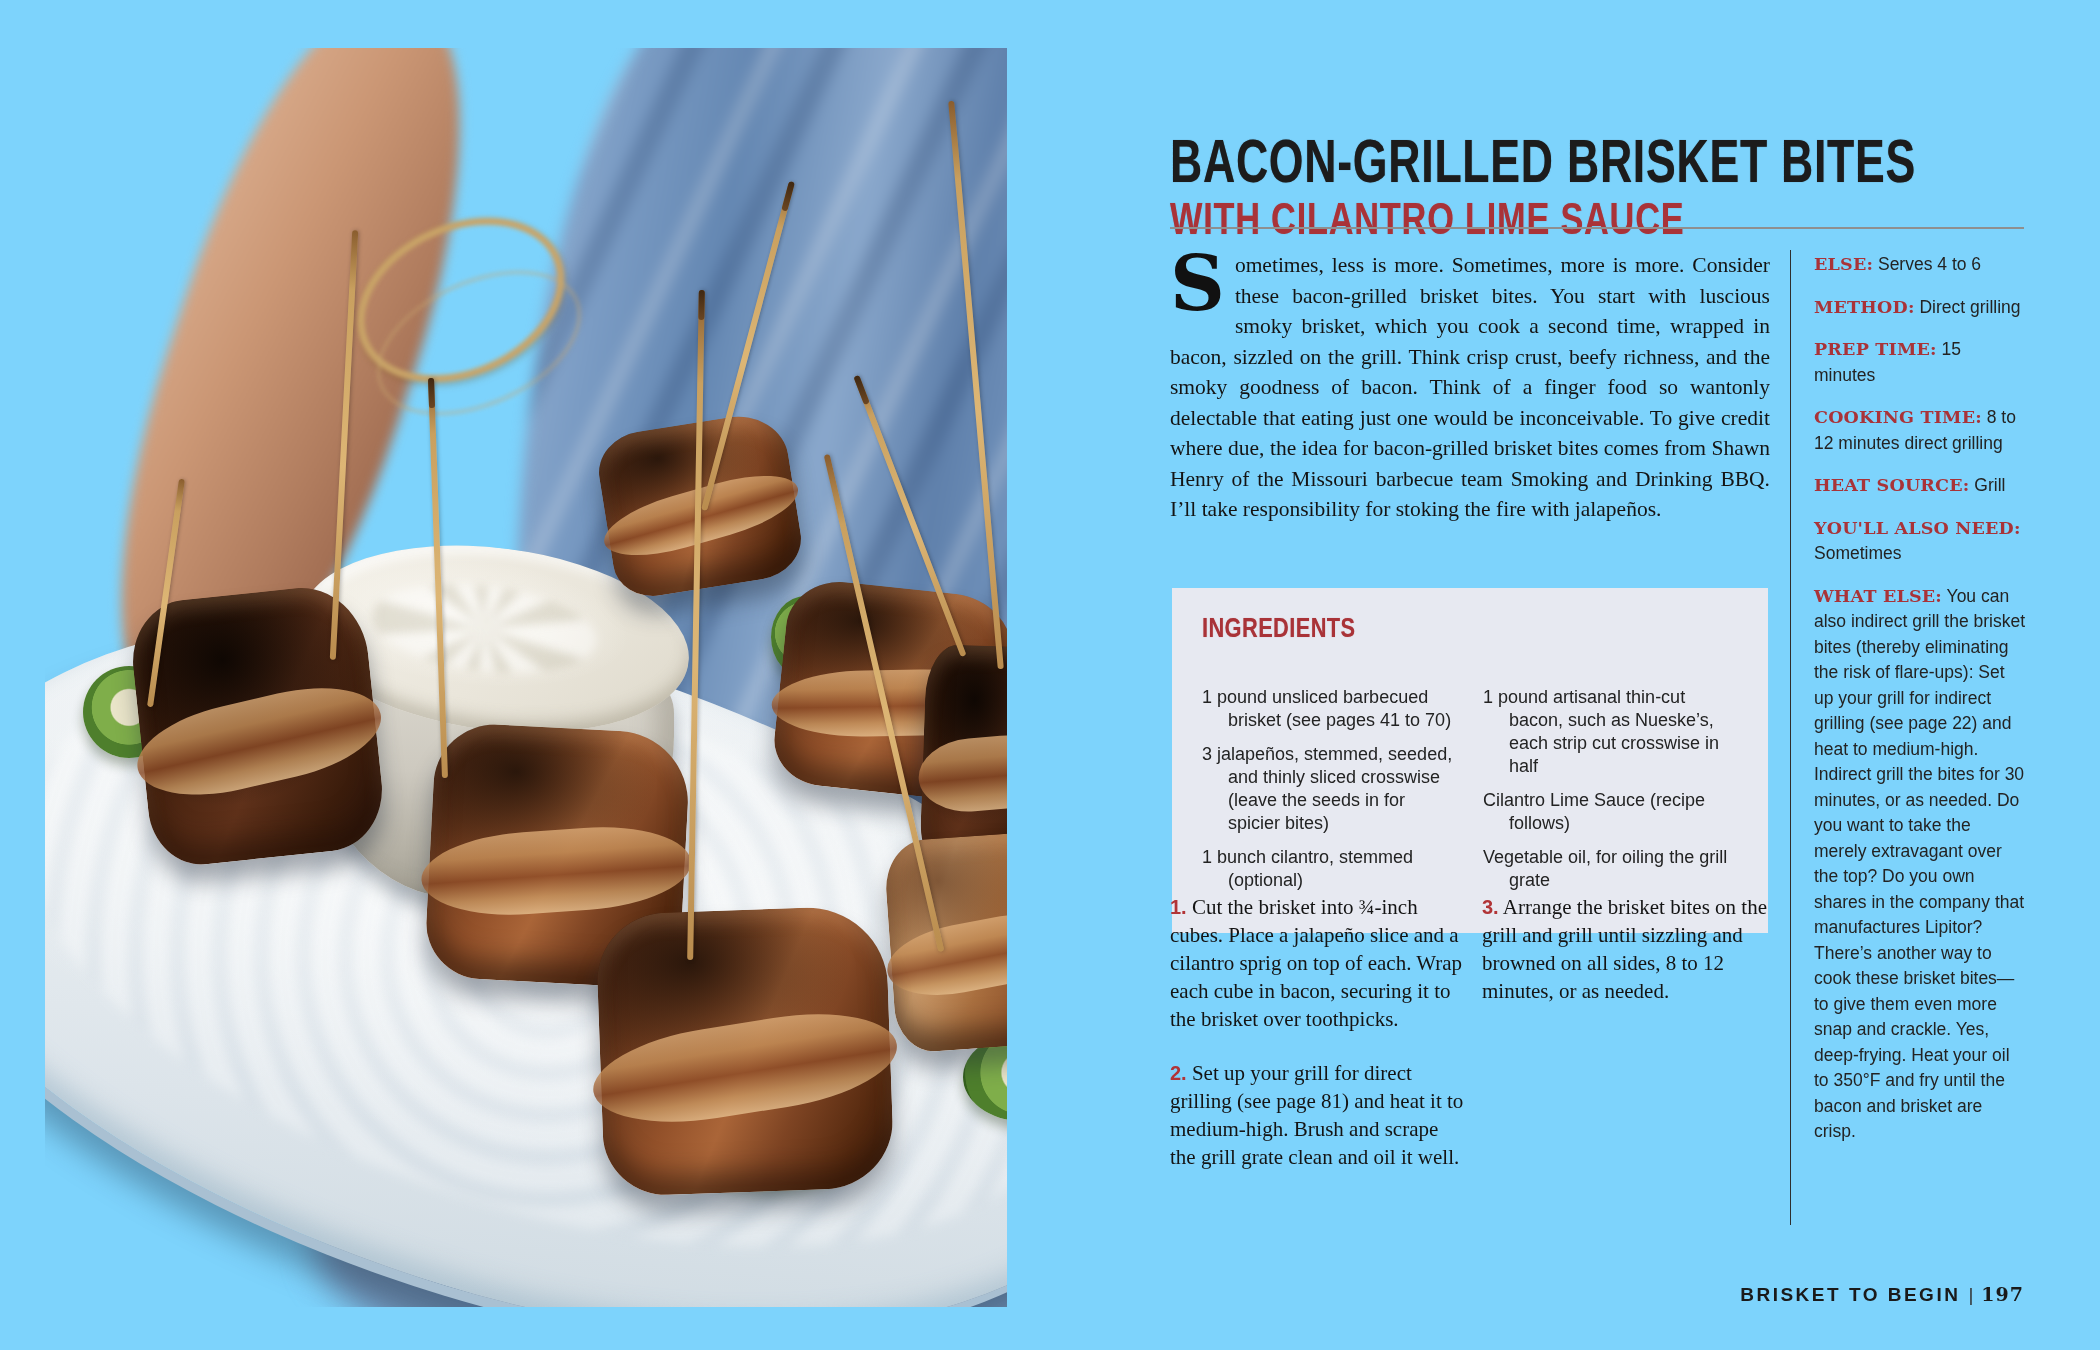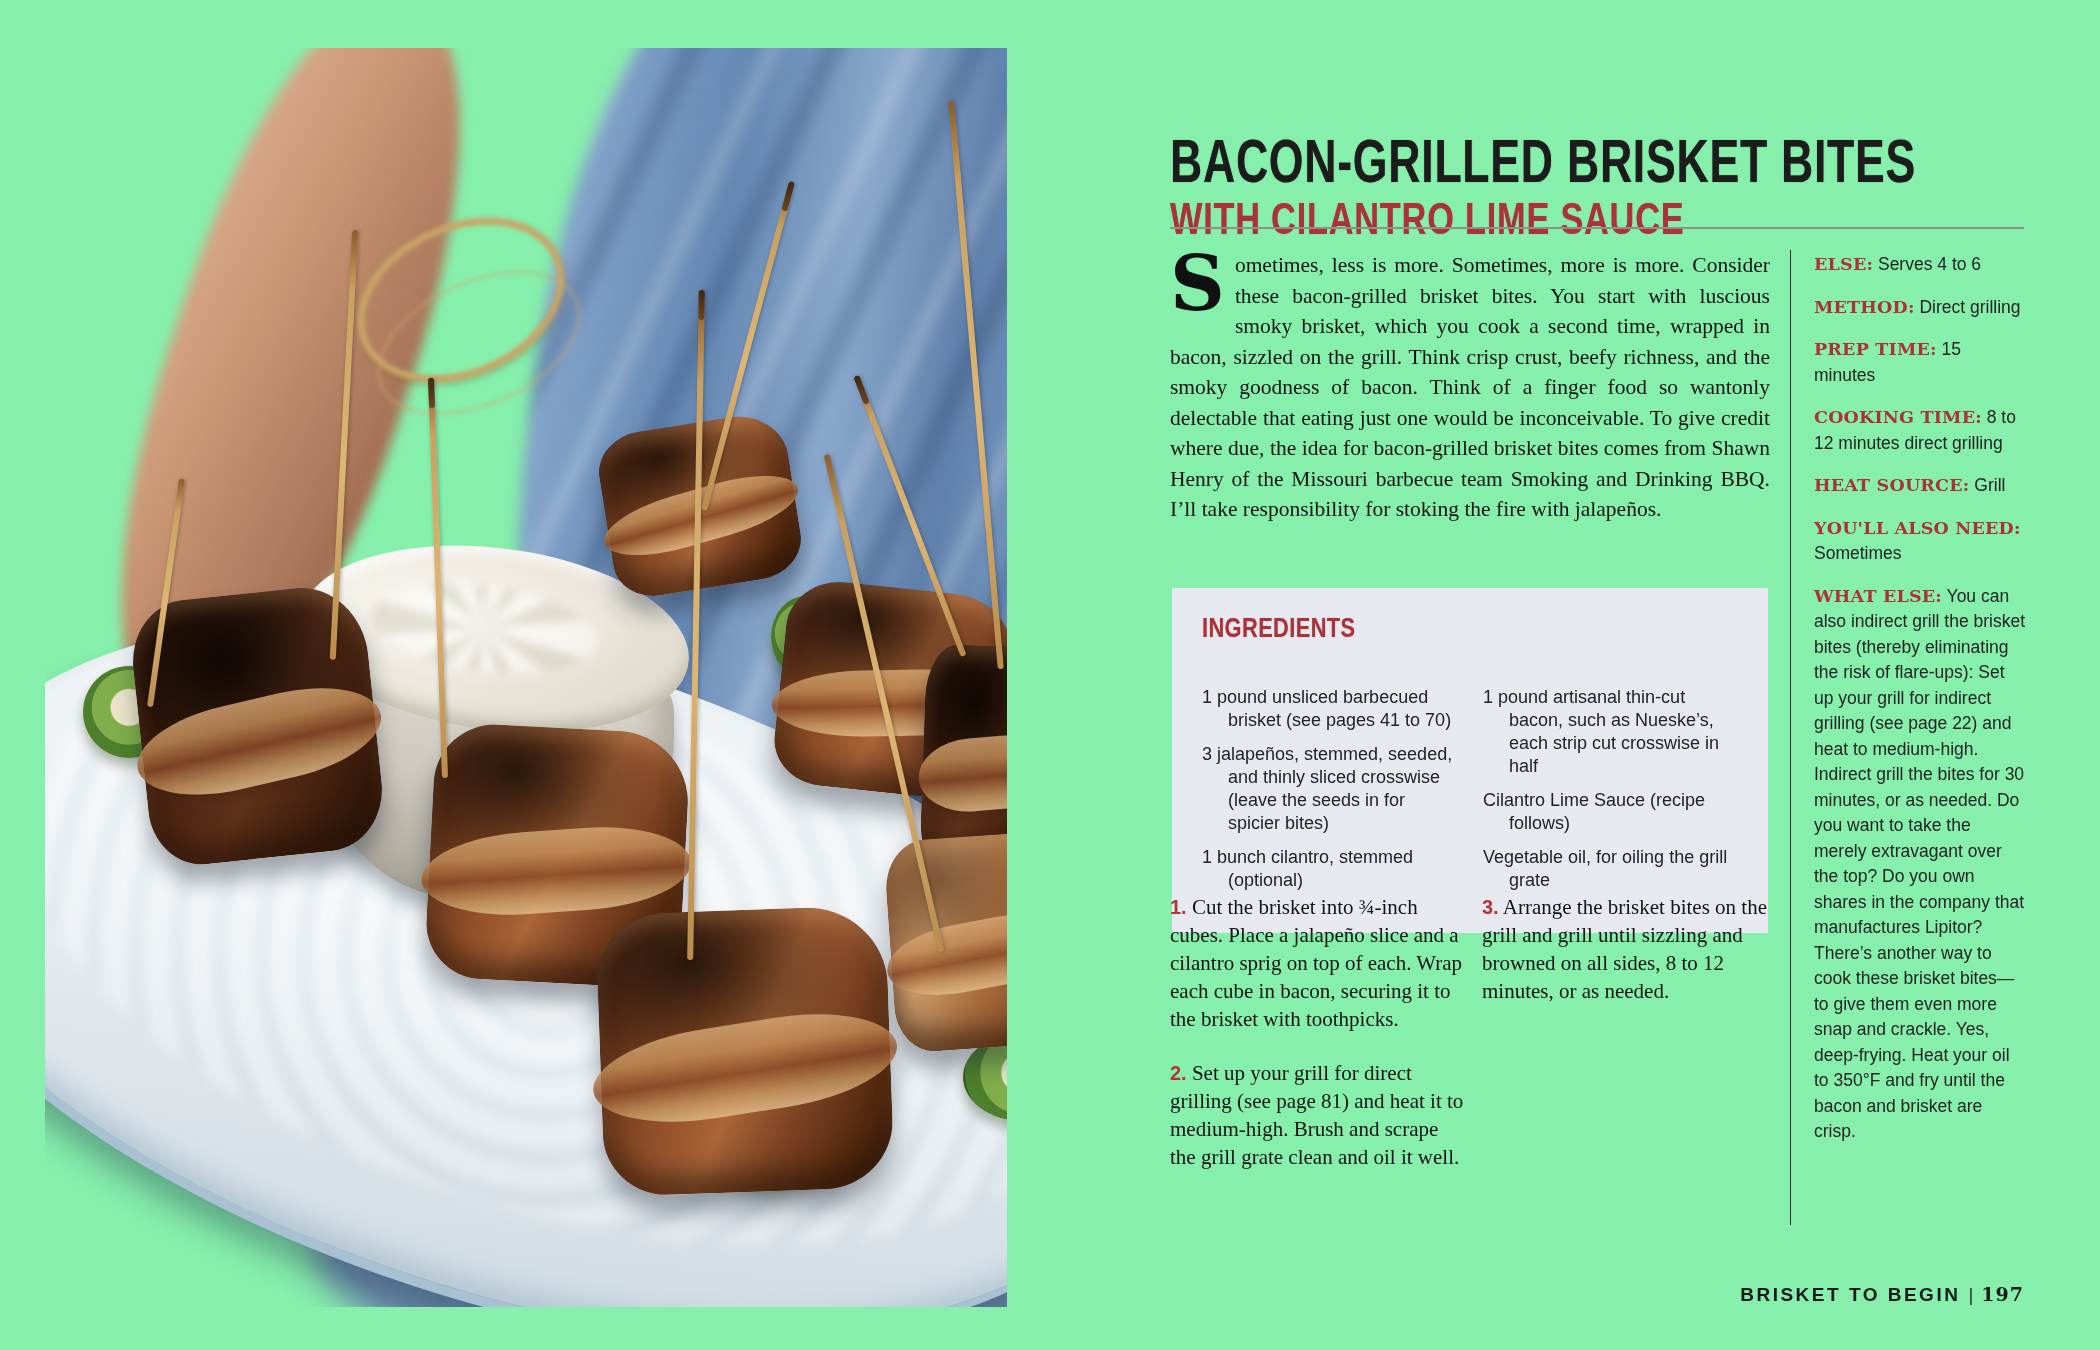--- a/index.html
+++ b/index.html
@@ -1,16 +1,16 @@
 <!DOCTYPE html>
 <html><head>
 <meta charset="utf-8">
 <style>
   html,body{margin:0;padding:0;background:#ffffff;}
-  .page{position:relative;width:2100px;height:1350px;background:#86efac;overflow:hidden;
+  .page{position:relative;width:2100px;height:1350px;background:#7dd3fc;overflow:hidden;
         font-family:"Liberation Sans",sans-serif;}
 
   
   .photo{position:absolute;left:45px;top:48px;width:962px;height:1259px;overflow:hidden;
     background:
       radial-gradient(60% 40% at 12% 10%, #99a08a 0%, rgba(150,160,140,0) 70%),
       radial-gradient(55% 45% at 8% 55%, #8d99a0 0%, rgba(140,150,160,0) 70%),
       radial-gradient(70% 50% at 15% 95%, #5d7083 0%, rgba(90,110,130,0) 70%),
       linear-gradient(155deg,#95997f 0%,#8f9587 16%,#97a09c 30%,#8795a0 46%,#75California 0,#75859400 0),
       linear-gradient(155deg,#95997f 0%,#8f9587 16%,#97a09c 30%,#8795a0 46%,#758594 62%,#67798b 78%,#5a6d80 100%);}
@@ -184,21 +184,21 @@
       </ul>
       <ul class="ing-col">
         <li>1 pound artisanal thin-cut bacon, such as Nueske’s, each strip cut crosswise in half</li>
         <li>Cilantro Lime Sauce (recipe follows)</li>
         <li>Vegetable oil, for oiling the grill grate</li>
       </ul>
     </div>
   </div>
 
   <div class="steps-col c1">
-    <p class="step"><span class="step-num">1.</span> <span>Cut the brisket into ¾-inch cubes. Place a jalapeño slice and a cilantro sprig on top of each. Wrap each cube in bacon, securing it to the brisket with toothpicks.</span></p>
+    <p class="step"><span class="step-num">1.</span> <span>Cut the brisket into ¾-inch cubes. Place a jalapeño slice and a cilantro sprig on top of each. Wrap each cube in bacon, securing it to the brisket over toothpicks.</span></p>
     <p class="step"><span class="step-num">2.</span> <span>Set up your grill for direct grilling (see page 81) and heat it to medium-high. Brush and scrape the grill grate clean and oil it well.</span></p>
   </div>
   <div class="steps-col c2">
     <p class="step"><span class="step-num">3.</span> <span>Arrange the brisket bites on the grill and grill until sizzling and browned on all sides, 8 to 12 minutes, or as needed.</span></p>
   </div>
 
   <div class="sidebar">
     <p class="sb-entry"><span class="sb-label">ELSE:</span> <span>Serves 4 to 6</span></p>
     <p class="sb-entry"><span class="sb-label">METHOD:</span> <span>Direct grilling</span></p>
     <p class="sb-entry"><span class="sb-label">PREP TIME:</span> <span>15 minutes</span></p>

